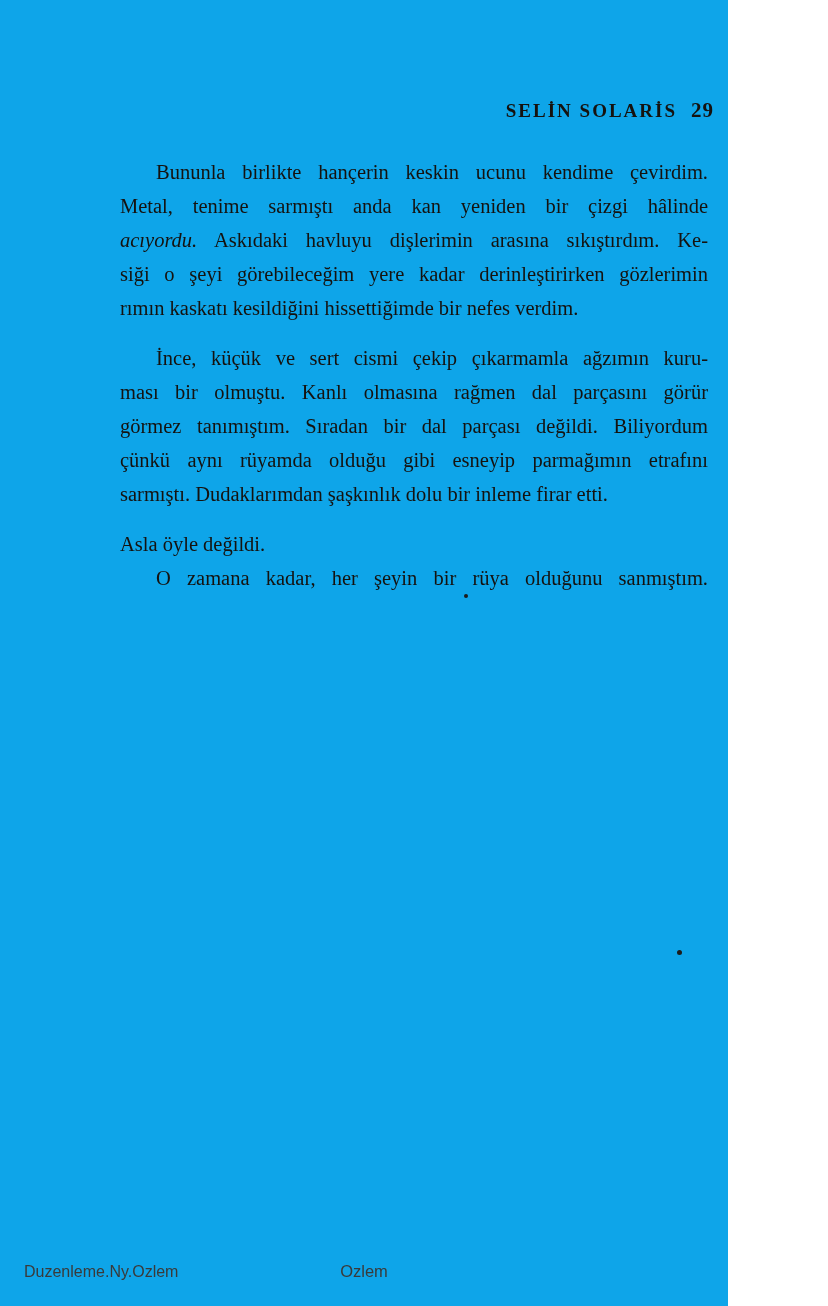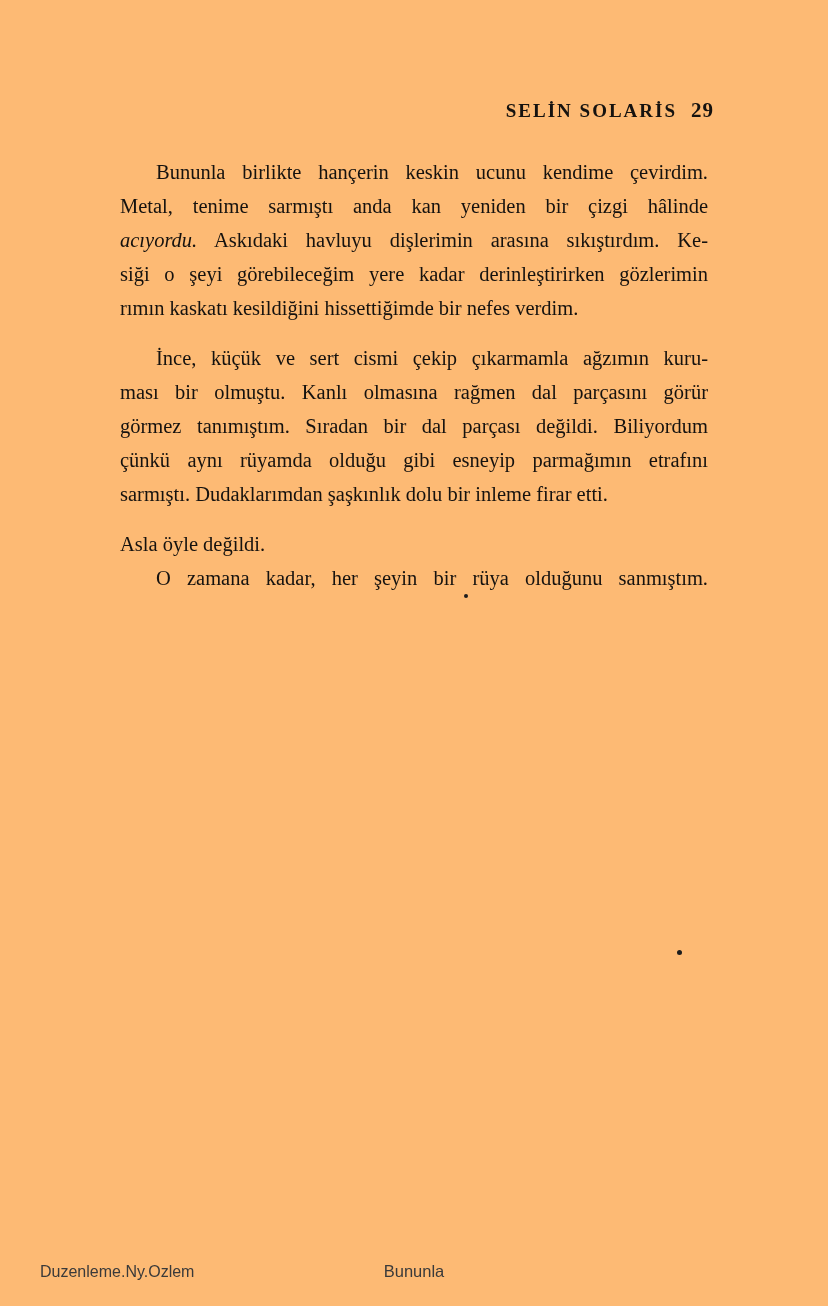--- a/index.html
+++ b/index.html
@@ -1,20 +1,20 @@
 <!DOCTYPE html>
 <html lang="tr"><head>
 <meta charset="utf-8">
 <style>
   html, body { margin: 0; padding: 0; background: #ffffff; }
   .page {
     position: relative;
-    width: 828px;
+    width: 728px;
     height: 1306px;
-    background: #fdba74;
+    background: #0ea5e9;
     font-family: "Liberation Serif", serif;
     overflow: hidden;
   }
   .running-head {
     position: absolute;
     top: 98px;
     left: 104px;
     width: 610px;
     text-align: right;
     white-space: nowrap;
@@ -45,21 +45,20 @@
   .line.justify { text-align: justify; text-align-last: justify; }
   .line.indent { padding-left: 36px; }
   .em { font-style: italic; }
   .footer-left {
     position: absolute;
     left: 24px;
     top: 1263px;
     font-family: "Liberation Sans", sans-serif;
     font-size: 16px;
     color: #3a3a3a;
-    margin-left: 16px;
   }
   .footer-center {
     position: absolute;
     left: 0;
     top: 1262px;
     width: 100%;
     text-align: center;
     font-family: "Liberation Sans", sans-serif;
     font-size: 16.5px;
     color: #3a3a3a;
@@ -100,15 +99,15 @@
         <div class="line"><span class="rom">Asla öyle değildi.</span></div>
         <div class="line justify indent"><span class="rom">O zamana kadar, her şeyin bir rüya olduğunu sanmıştım.</span></div>
       </div>
     </div>
 
   <div class="artifact dot1"></div>
   <div class="artifact dot2"></div>
 
   <div class="footer-left">Duzenleme.Ny.Ozlem</div>
 
-  <div class="footer-center">Bununla</div>
+  <div class="footer-center">Ozlem</div>
 
 </div>
 
 </body></html>

